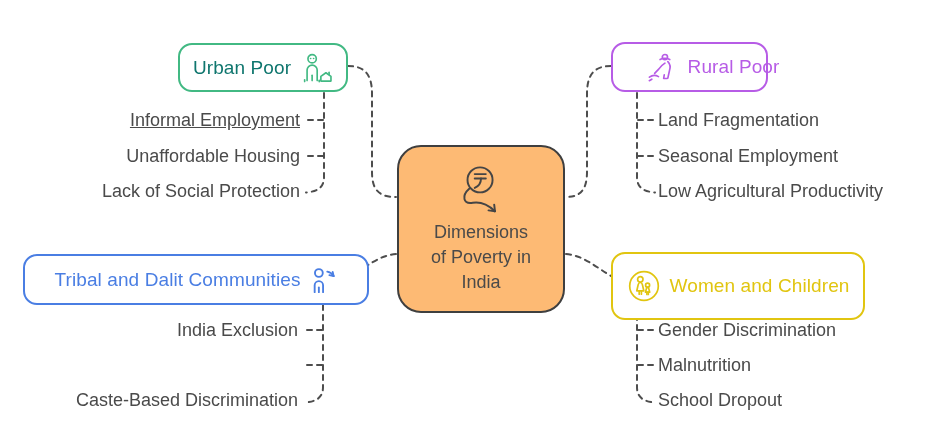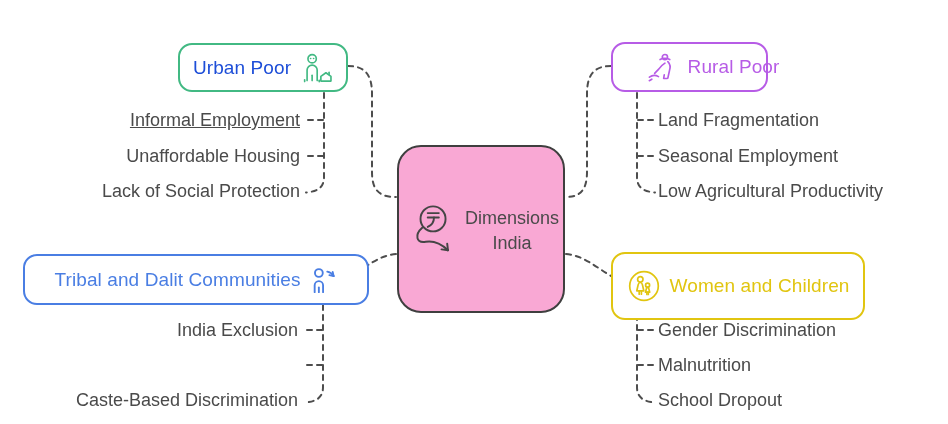--- a/index.html
+++ b/index.html
@@ -11,32 +11,32 @@
   .conn { fill:none; stroke:#4d4d4d; stroke-width:2; stroke-dasharray:5 5; stroke-linecap:round; }
 
   .node {
     position:absolute; display:flex; align-items:center; justify-content:center;
     gap:9px; border:2px solid; border-radius:14px; background:#fff; box-sizing:border-box;
     white-space:nowrap;
   }
   .node-label { font-size:19px; font-weight:500; letter-spacing:.1px; }
 
   .node-urban  { left:178px; top:43px;  width:170px; height:49px; border-color:#42b983; }
-  .node-urban  .node-label { color:#1d4ed8; }
+  .node-urban  .node-label { color:#0f766e; }
   .node-rural  { left:611px; top:42px;  width:157px; height:50px; border-color:#b75ce6;padding-left:46px; }
   .node-rural  .node-label { color:#b75ce6; }
   .node-tribal { left:23px;  top:254px; width:346px; height:51px; border-color:#4a7ee3; }
   .node-tribal .node-label { color:#4a7ee3; }
   .node-women  { left:611px; top:252px; width:254px; height:68px; border-color:#e1c510; }
   .node-women  .node-label { color:#e1c510; }
 
   .center-node {
     position:absolute; left:397px; top:145px; width:168px; height:168px;
-    border:2px solid #3f3f3f; border-radius:24px; background:#f9a8d4; box-sizing:border-box;
-    display:flex; flex-direction:row; align-items:center; justify-content:center;
+    border:2px solid #3f3f3f; border-radius:24px; background:#fdba74; box-sizing:border-box;
+    display:flex; flex-direction:column; align-items:center; justify-content:center;
   }
   .center-text { font-size:18px; color:#4a4a4a; text-align:center; line-height:25px; margin-top:4px; }
   .center-text span { display:block; }
 
   .item {
     position:absolute; font-size:18px; color:#4a4a4a; line-height:24px; white-space:nowrap;
   }
   .item.ra { text-align:right; }
   .icon { display:block; flex:0 0 auto; }
 </style>
@@ -74,20 +74,21 @@
       <circle cx="31" cy="16.5" r="13"></circle>
       <path d="M25.5 10.5 H37"></path>
       <path d="M25.5 15 H37"></path>
       <path d="M32 15 C32 20 29.5 23 25.5 24.8"></path>
       <path d="M20 25.5 C11.5 33 13.5 42 23.5 40.3 C32.5 38.8 39.5 42.5 46.5 49"></path>
       <path d="M46.5 49 L39.8 48.2"></path>
       <path d="M46.5 49 L45.7 42.3"></path>
     </svg>
     <div class="center-text">
       <span>Dimensions</span>
+      <span>of Poverty in</span>
       <span>India</span>
     </div>
   </div>
 
   <div class="node node-urban">
     <span class="node-label">Urban Poor</span>
     <svg class="icon" width="33" height="31" viewBox="0 0 34 31" fill="none" stroke="#42b983" stroke-width="1.7" stroke-linecap="round" stroke-linejoin="round">
       <circle cx="12.5" cy="6.5" r="4.3"></circle>
       <path d="M10.9 6.2 l.1 0"></path>
         <path d="M14 6.2 l.1 0"></path>

